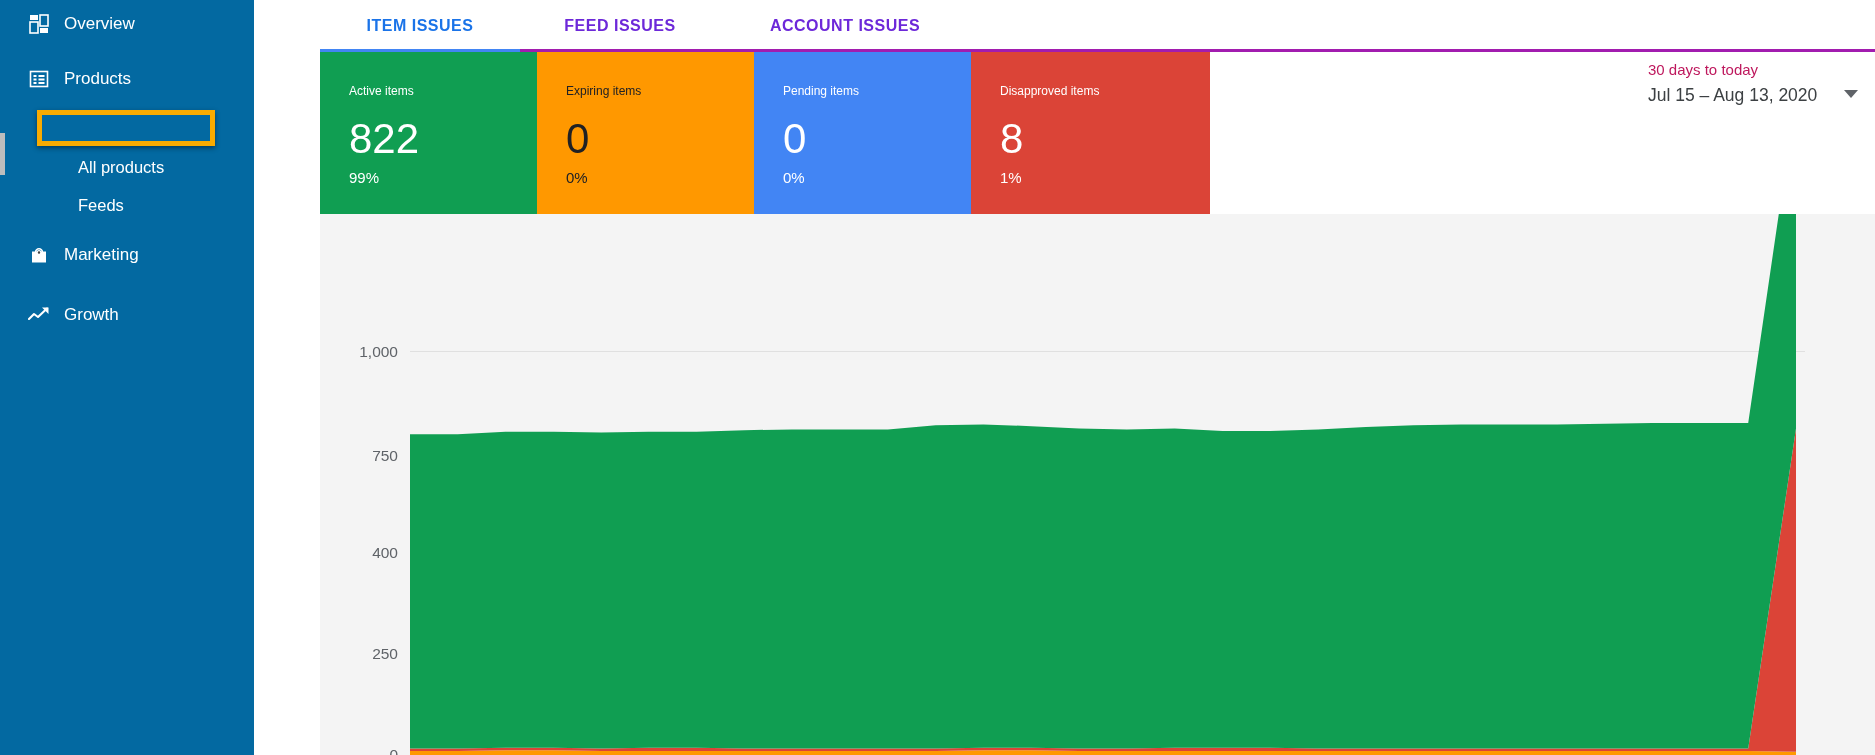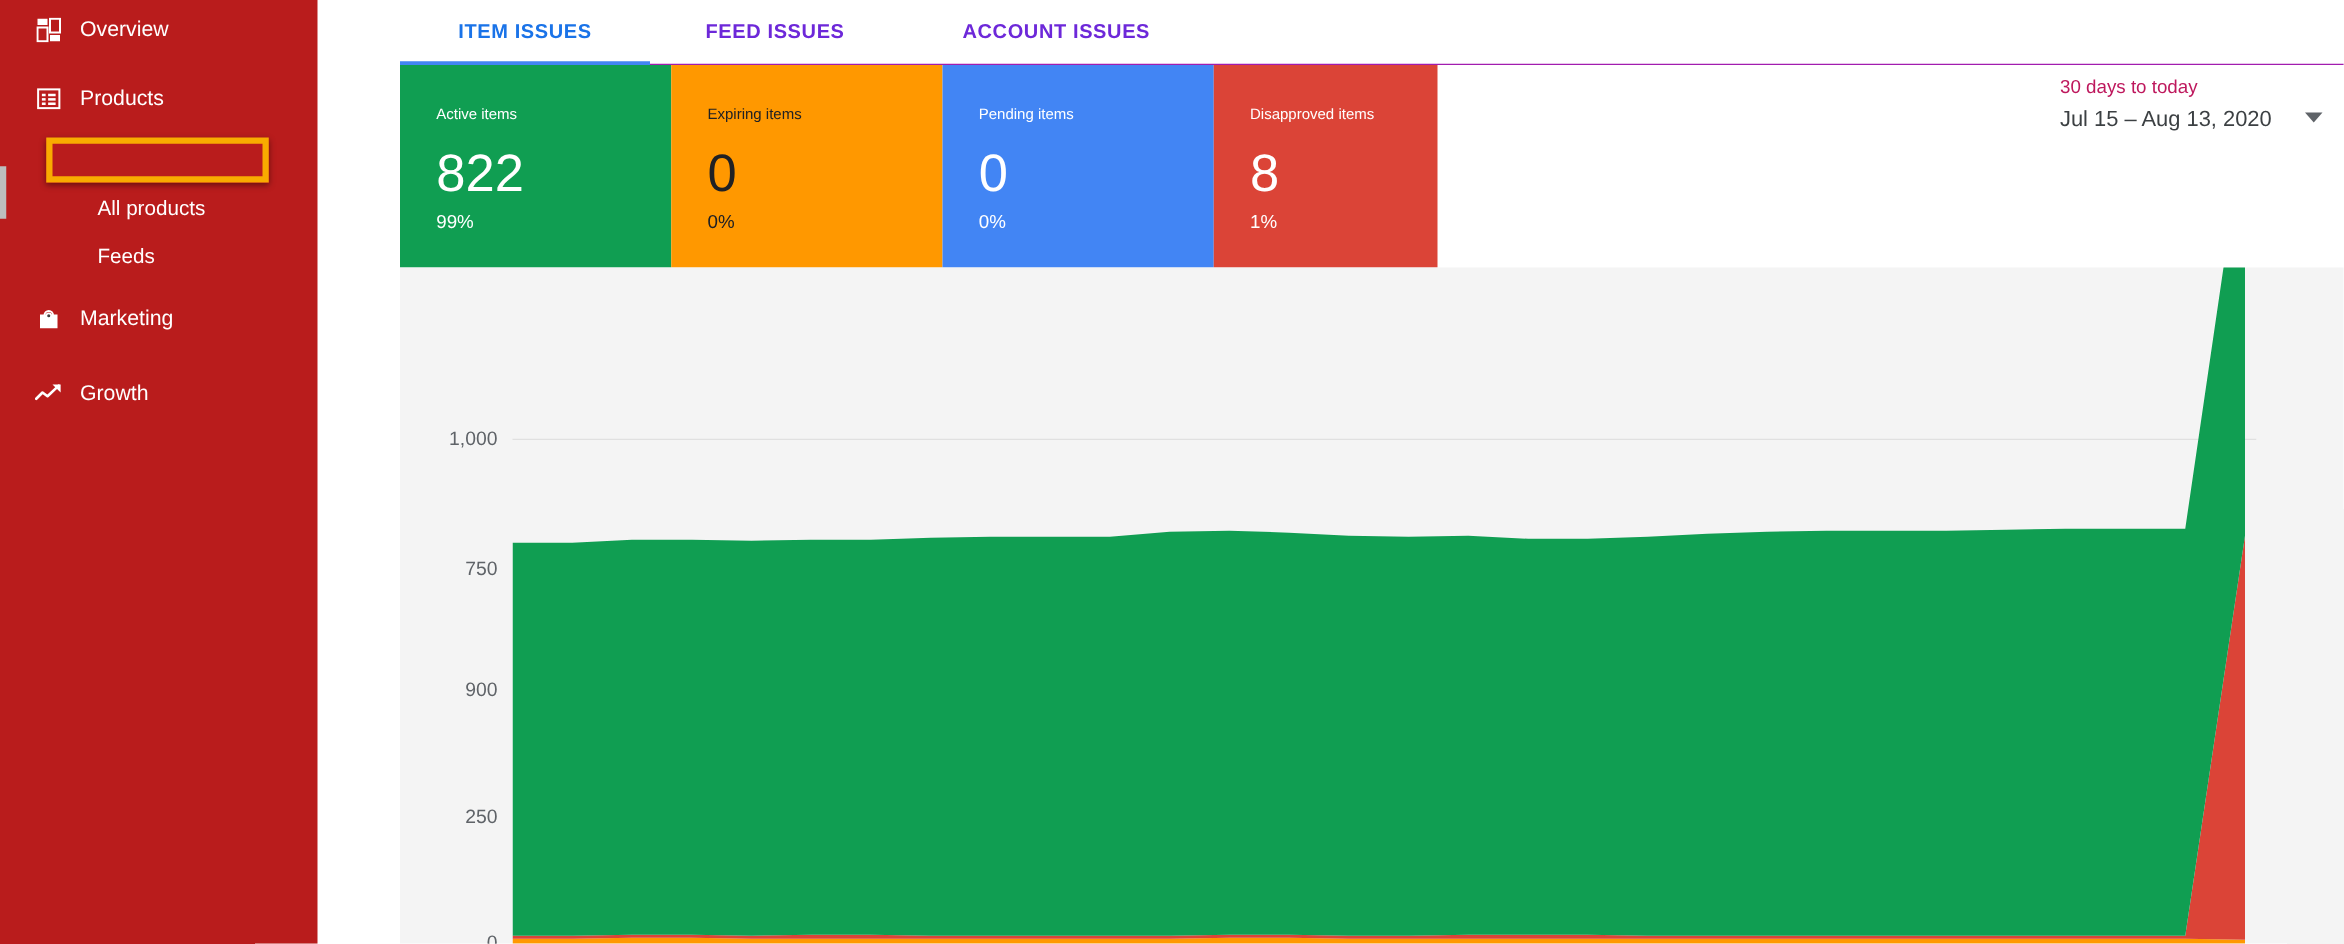--- a/index.html
+++ b/index.html
@@ -9,21 +9,21 @@
     overflow: hidden;
     font-family: "Liberation Sans", sans-serif;
     background: #ffffff;
   }
   #app { position: relative; width: 1875px; height: 755px; }
 
   
   #sidebar {
     position: absolute; left: 0; top: 0;
     width: 254px; height: 755px;
-    background: #b91c1c;
+    background: #0369a1;
   }
   .nav-item {
     position: absolute; left: 0; width: 320px; height: 42px;
     display: flex; align-items: center;
     color: #ffffff;
     font-size: 17px;
   }
   .nav-item .nav-icon {
     position: absolute; left: 28px; top: 50%;
     transform: translateY(-50%);
@@ -50,21 +50,21 @@
     position: absolute; left: 320px; top: 0;
     width: 1555px; height: 755px;
     background: #ffffff;
   }
 
   
   #tabbar {
     position: absolute; left: 0; top: 0;
     width: 1555px; height: 52px;
     background: #ffffff;
-    border-bottom: 1px solid #a21caf;
+    border-bottom: 3px solid #a21caf;
   }
   .tab {
     position: absolute; top: 0; height: 52px;
     display: flex; align-items: center; justify-content: center;
     font-size: 16px; font-weight: bold;
     letter-spacing: 0.5px;
     color: #6d28d9;
     text-transform: uppercase;
   }
   .tab.active { color: #1a73e8; }
@@ -218,39 +218,39 @@
       <div class="card" style="left:217px;width:217px;background:#ff9800;color:#202124">
         <div class="card-title">Expiring items</div>
         <div class="card-value">0</div>
         <div class="card-pct">0%</div>
       </div>
       <div class="card" style="left:434px;width:217px;background:#4285f4;color:#ffffff">
         <div class="card-title">Pending items</div>
         <div class="card-value">0</div>
         <div class="card-pct">0%</div>
       </div>
-      <div class="card" style="left:651px;width:179px;background:#db4437;color:#ffffff">
+      <div class="card" style="left:651px;width:239px;background:#db4437;color:#ffffff">
         <div class="card-title">Disapproved items</div>
         <div class="card-value">8</div>
         <div class="card-pct">1%</div>
       </div>
     </section>
 
     <div id="date-range">
       <div class="dr-sub">30 days to today</div>
       <div class="dr-main">Jul 15 – Aug 13, 2020</div>
       <div class="dr-caret"></div>
     </div>
 
     <section id="chart-panel">
       <div class="gridline" style="top:137px"></div>
 
       <div class="ytick" style="top:129px">1,000</div>
       <div class="ytick" style="top:233px">750</div>
-      <div class="ytick" style="top:330px">900</div>
+      <div class="ytick" style="top:330px">400</div>
       <div class="ytick" style="top:431px">250</div>
       <div class="ytick" style="top:532px">0</div>
 
       <div id="plot">
         <svg id="plot-svg" viewBox="0 0 1386 541" preserveAspectRatio="none">
             <path d="M 0.00 541.00 L 0.00 536.96 L 47.79 536.96 L 95.59 536.15 L 143.38 536.15 L 191.17 536.96 L 238.97 536.96 L 286.76 536.96 L 334.55 536.96 L 382.34 536.96 L 430.14 536.96 L 477.93 536.96 L 525.72 536.96 L 573.52 536.15 L 621.31 536.15 L 669.10 536.96 L 716.90 536.96 L 764.69 536.96 L 812.48 536.96 L 860.28 536.96 L 908.07 536.96 L 955.86 536.96 L 1003.66 536.96 L 1051.45 536.96 L 1099.24 536.96 L 1147.03 536.96 L 1194.83 536.96 L 1242.62 536.96 L 1290.41 536.96 L 1338.21 536.96 L 1386.00 537.77 L 1386.00 541.00 L 1338.21 541.00 L 1290.41 541.00 L 1242.62 541.00 L 1194.83 541.00 L 1147.03 541.00 L 1099.24 541.00 L 1051.45 541.00 L 1003.66 541.00 L 955.86 541.00 L 908.07 541.00 L 860.28 541.00 L 812.48 541.00 L 764.69 541.00 L 716.90 541.00 L 669.10 541.00 L 621.31 541.00 L 573.52 541.00 L 525.72 541.00 L 477.93 541.00 L 430.14 541.00 L 382.34 541.00 L 334.55 541.00 L 286.76 541.00 L 238.97 541.00 L 191.17 541.00 L 143.38 541.00 L 95.59 541.00 L 47.79 541.00 L 0.00 541.00 Z" fill="#ff9800"></path>
             <path d="M 0.00 536.96 L 0.00 534.54 L 47.79 534.54 L 95.59 533.73 L 143.38 533.73 L 191.17 534.54 L 238.97 533.73 L 286.76 533.73 L 334.55 534.54 L 382.34 534.54 L 430.14 534.54 L 477.93 534.54 L 525.72 534.54 L 573.52 533.73 L 621.31 533.73 L 669.10 534.54 L 716.90 534.54 L 764.69 533.73 L 812.48 533.73 L 860.28 533.73 L 908.07 534.54 L 955.86 534.54 L 1003.66 534.54 L 1051.45 534.54 L 1099.24 534.54 L 1147.03 534.54 L 1194.83 534.54 L 1242.62 534.54 L 1290.41 534.54 L 1338.21 534.54 L 1386.00 214.57 L 1386.00 537.77 L 1338.21 536.96 L 1290.41 536.96 L 1242.62 536.96 L 1194.83 536.96 L 1147.03 536.96 L 1099.24 536.96 L 1051.45 536.96 L 1003.66 536.96 L 955.86 536.96 L 908.07 536.96 L 860.28 536.96 L 812.48 536.96 L 764.69 536.96 L 716.90 536.96 L 669.10 536.96 L 621.31 536.15 L 573.52 536.15 L 525.72 536.96 L 477.93 536.96 L 430.14 536.96 L 382.34 536.96 L 334.55 536.96 L 286.76 536.96 L 238.97 536.96 L 191.17 536.96 L 143.38 536.15 L 95.59 536.15 L 47.79 536.96 L 0.00 536.96 Z" fill="#db4437"></path>
             <path d="M 0.00 534.54 L 0.00 220.22 L 47.79 220.22 L 95.59 217.80 L 143.38 217.80 L 191.17 218.61 L 238.97 217.80 L 286.76 217.80 L 334.55 216.18 L 382.34 215.38 L 430.14 215.38 L 477.93 215.38 L 525.72 211.34 L 573.52 210.53 L 621.31 212.14 L 669.10 214.57 L 716.90 215.38 L 764.69 214.57 L 812.48 216.99 L 860.28 216.99 L 908.07 215.38 L 955.86 212.95 L 1003.66 211.34 L 1051.45 210.53 L 1099.24 210.53 L 1147.03 210.53 L 1194.83 209.72 L 1242.62 208.91 L 1290.41 208.91 L 1338.21 208.91 L 1386.00 -117.52 L 1386.00 214.57 L 1338.21 534.54 L 1290.41 534.54 L 1242.62 534.54 L 1194.83 534.54 L 1147.03 534.54 L 1099.24 534.54 L 1051.45 534.54 L 1003.66 534.54 L 955.86 534.54 L 908.07 534.54 L 860.28 533.73 L 812.48 533.73 L 764.69 533.73 L 716.90 534.54 L 669.10 534.54 L 621.31 533.73 L 573.52 533.73 L 525.72 534.54 L 477.93 534.54 L 430.14 534.54 L 382.34 534.54 L 334.55 534.54 L 286.76 533.73 L 238.97 533.73 L 191.17 534.54 L 143.38 533.73 L 95.59 533.73 L 47.79 534.54 L 0.00 534.54 Z" fill="#109e52"></path>
           </svg>
       </div>

